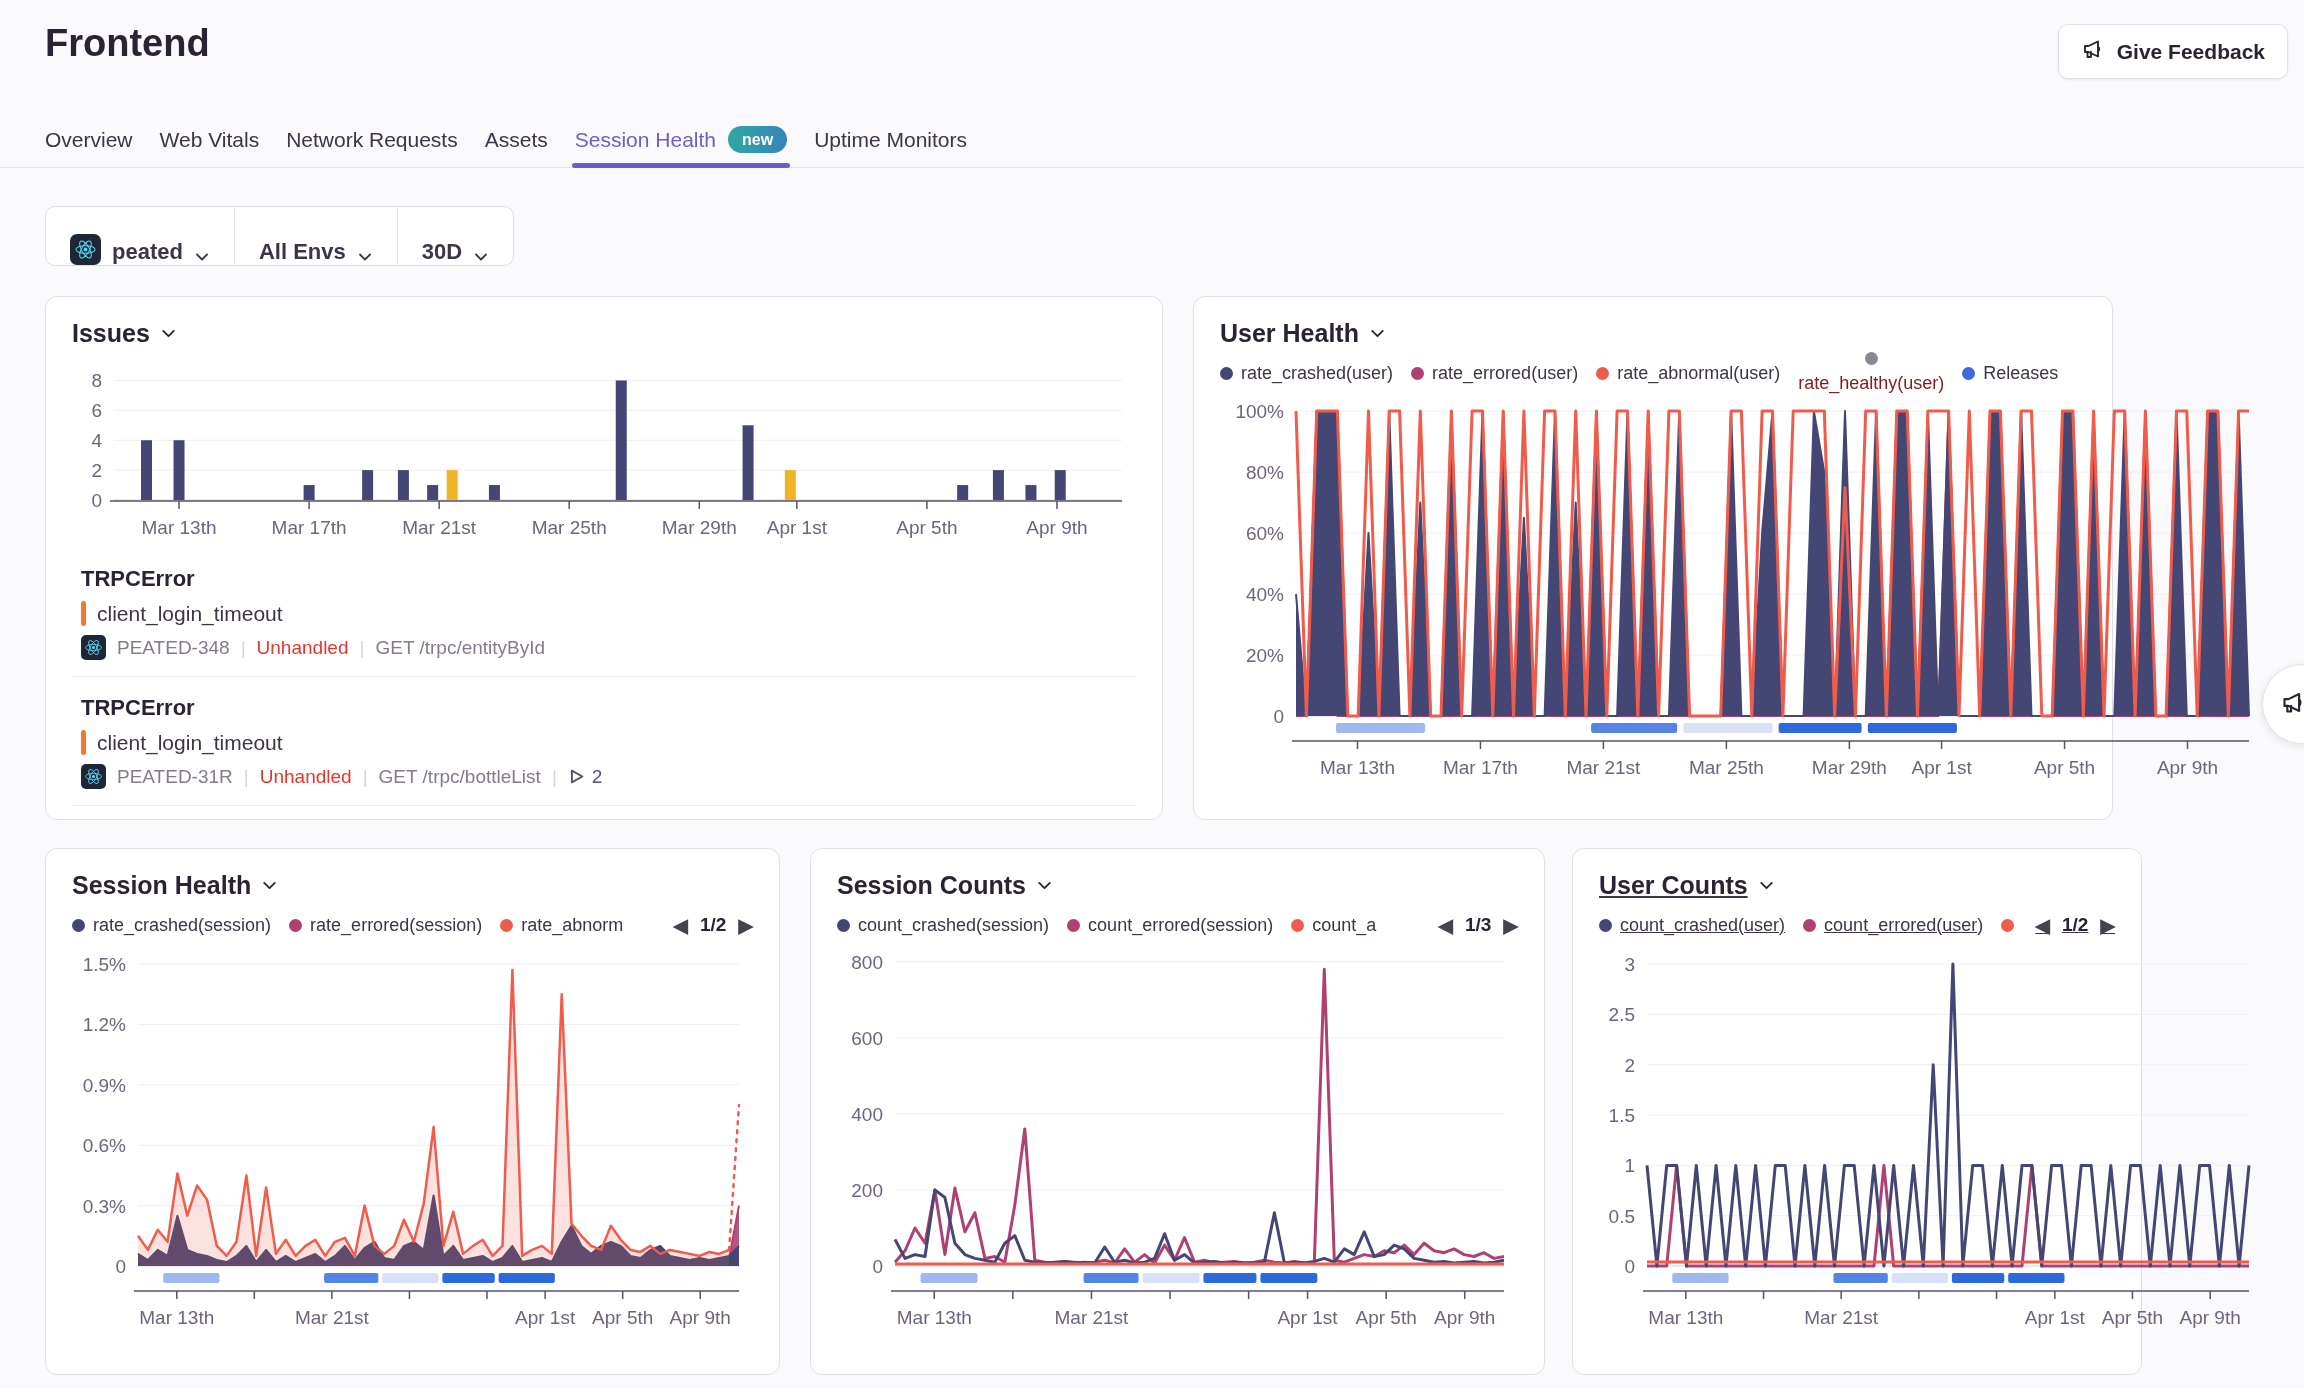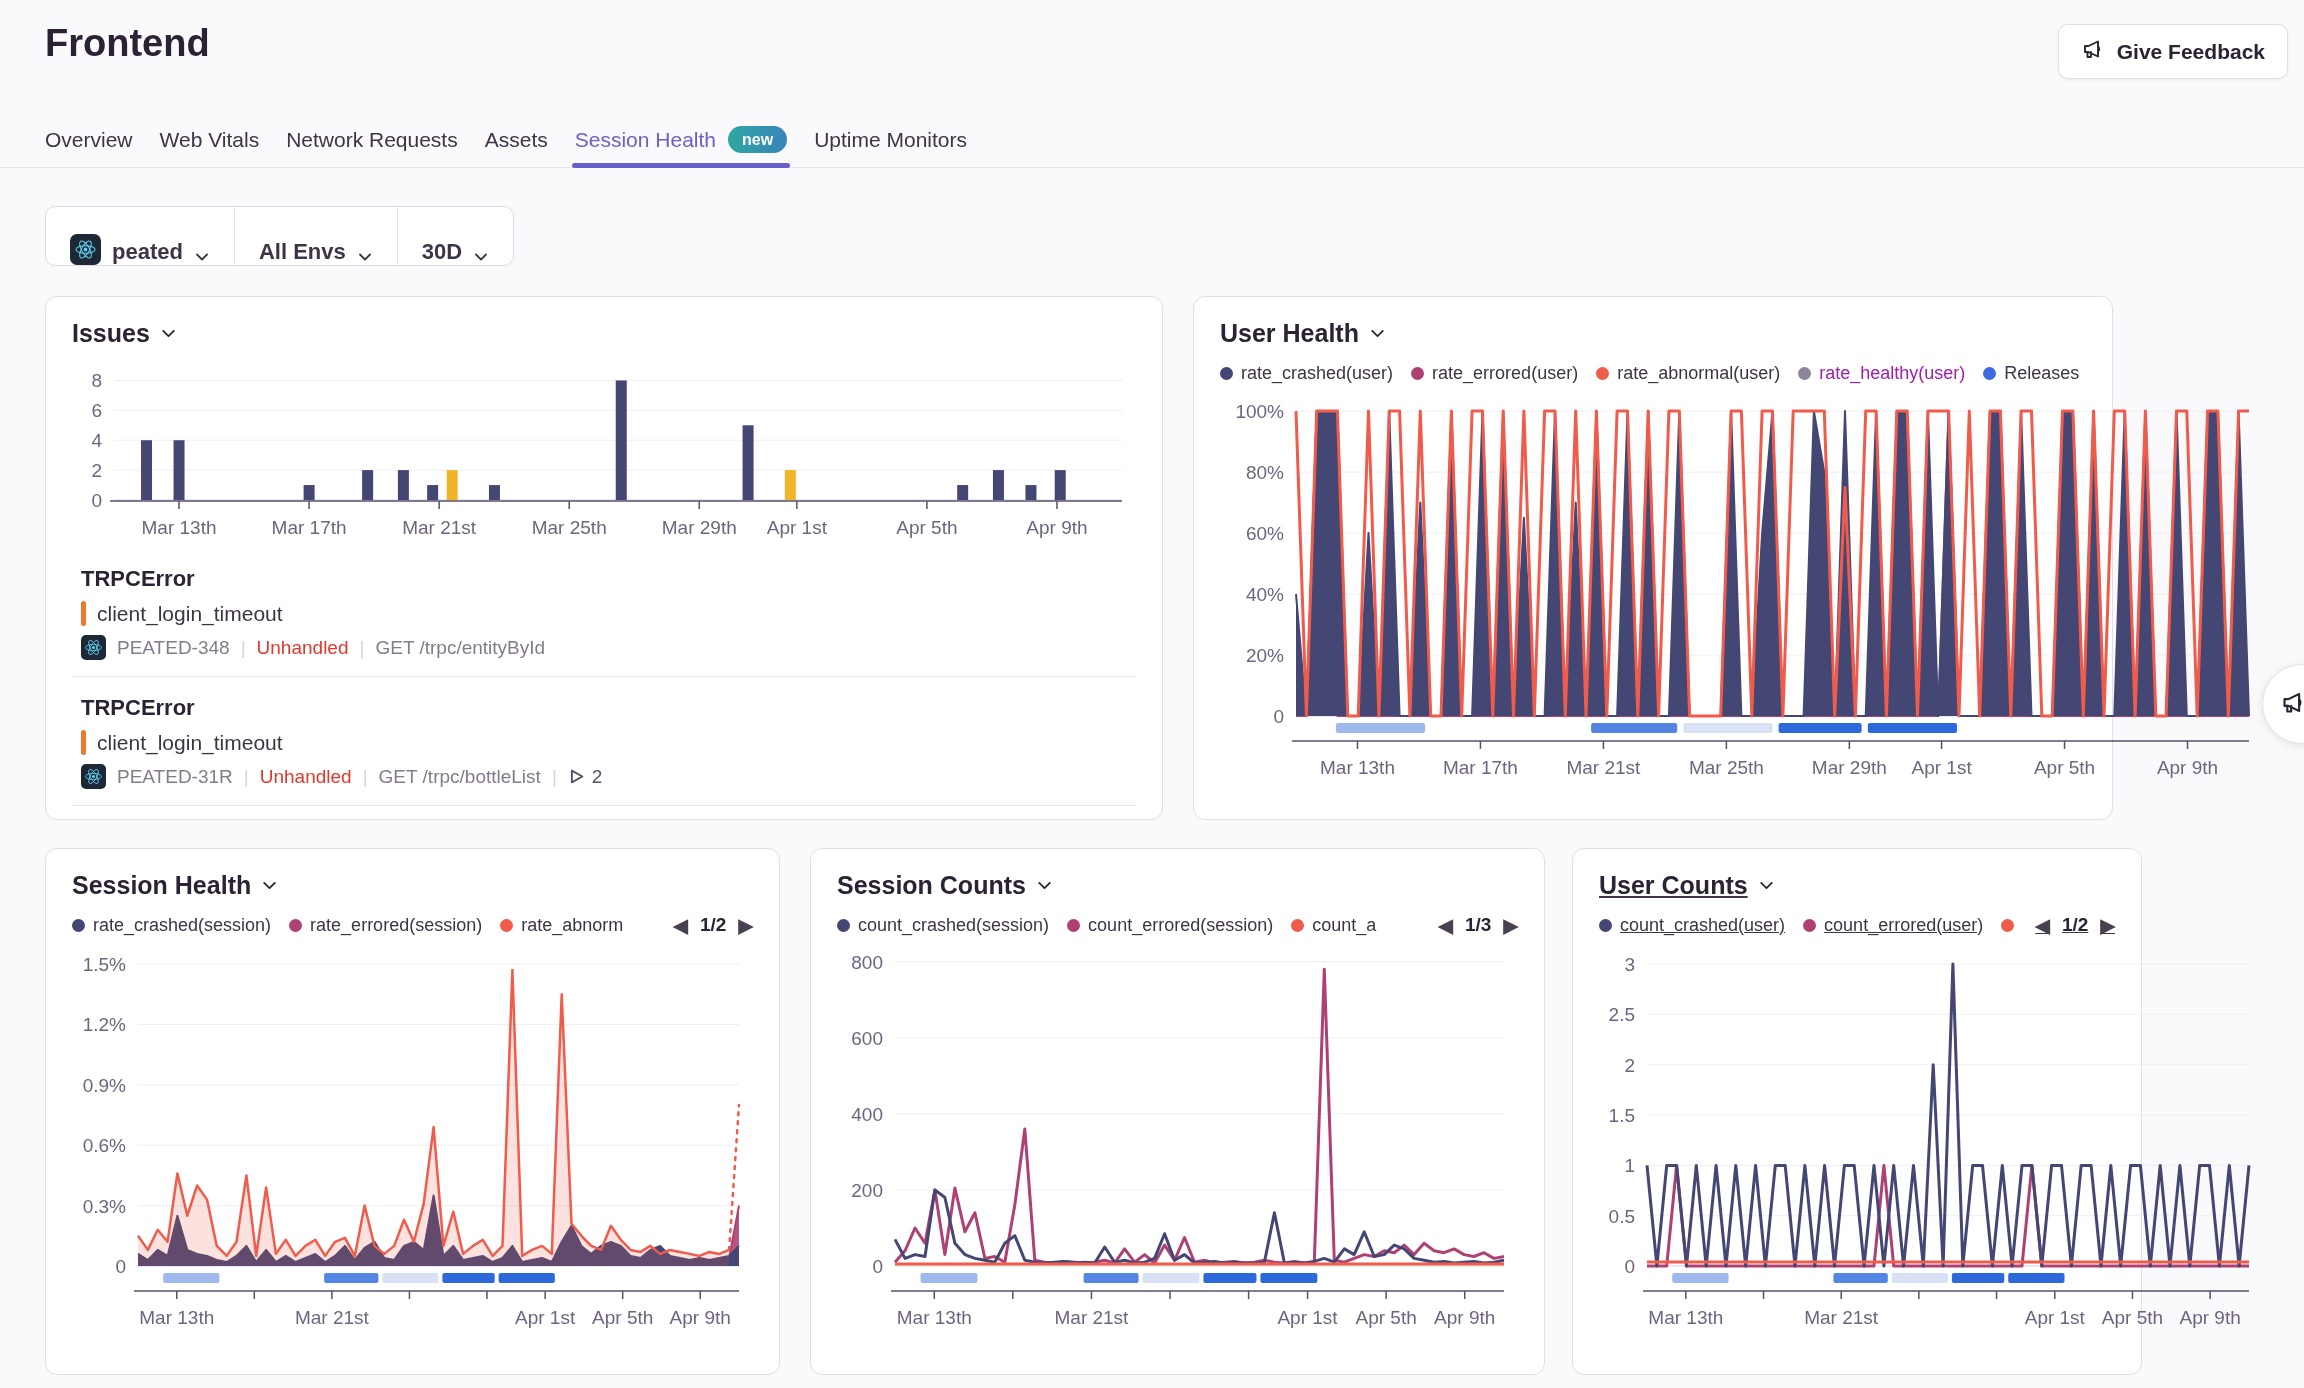--- a/index.html
+++ b/index.html
@@ -43,21 +43,21 @@
   .ptile svg { width:23px; height:23px; }
   .chev { width:16px; height:16px; color:#3E3446; }
   
   .panel { position:absolute; background:#fff; border:1px solid #E2DEE6; border-radius:12px; padding:22px 26px; }
   .phead { display:flex; align-items:center; gap:10px; margin-bottom:10px; cursor:pointer; }
   .ptitle { font-size:25px; font-weight:700; color:#2B2233; }
   .phead svg { width:17px; height:17px; color:#2B2233; }
   .legend { display:flex; align-items:center; height:30px; margin-bottom:2px; }
   .lwrap { flex:1; display:flex; gap:18px; overflow:hidden; }
   .litem { display:flex; align-items:center; gap:8px; font-size:18px; color:#3E3446; white-space:nowrap; cursor:pointer; }
-  .litem.muted { color:#a21caf; }
+  .litem.muted { color:#7f1d1d;flex-direction:column; }
   .ldot { width:13px; height:13px; border-radius:50%; flex:0 0 auto; }
   .pager { display:flex; align-items:center; gap:12px; margin-left:14px; font-size:19px; font-weight:700; color:#2B2233; flex:0 0 auto; }
   .pager .arr { font-size:19px; color:#49414F; cursor:pointer; }
   .chart { width:100%; }
   svg text.axlbl { font-size:19px; fill:#6F6480; font-family:"Liberation Sans",sans-serif; }
   
   .iss { padding:10px 2px 8px 2px;margin-left:7px; }
   .iss-title { font-size:22px; font-weight:700; color:#2B2233; margin-bottom:9px; }
   .iss-msg { display:flex; align-items:flex-end; gap:11px; font-size:21px; color:#3E3446; margin-bottom:9px; }
   .iss-bar { width:5px; height:25px; background:#EE7A30; border-radius:3px; }

